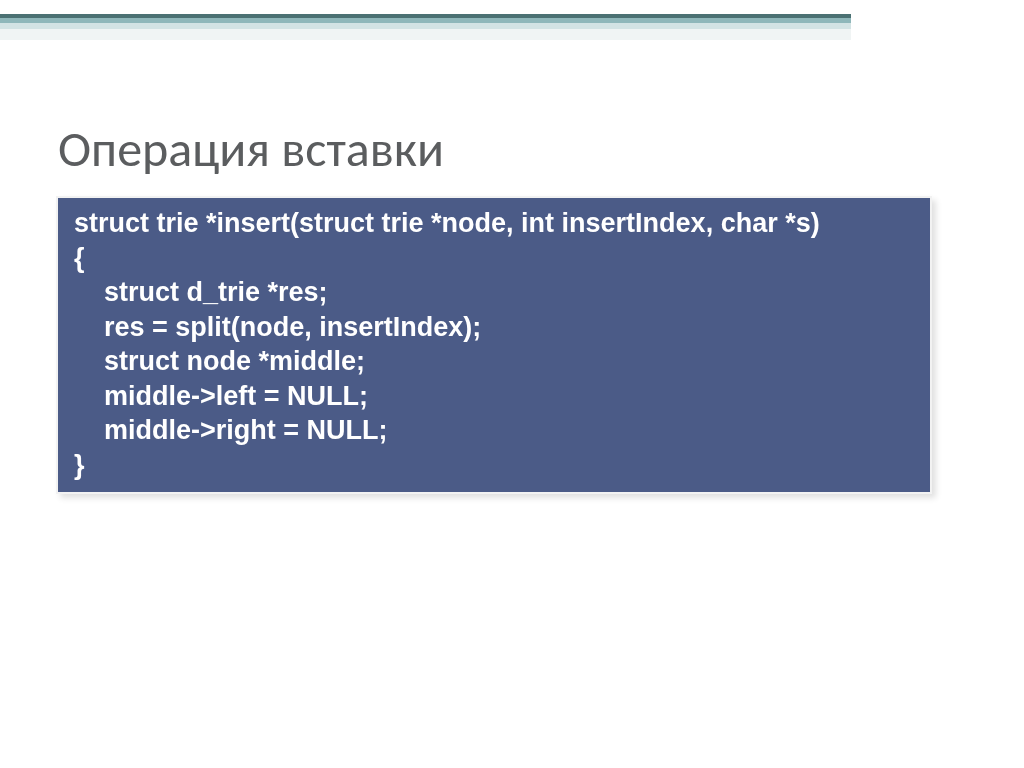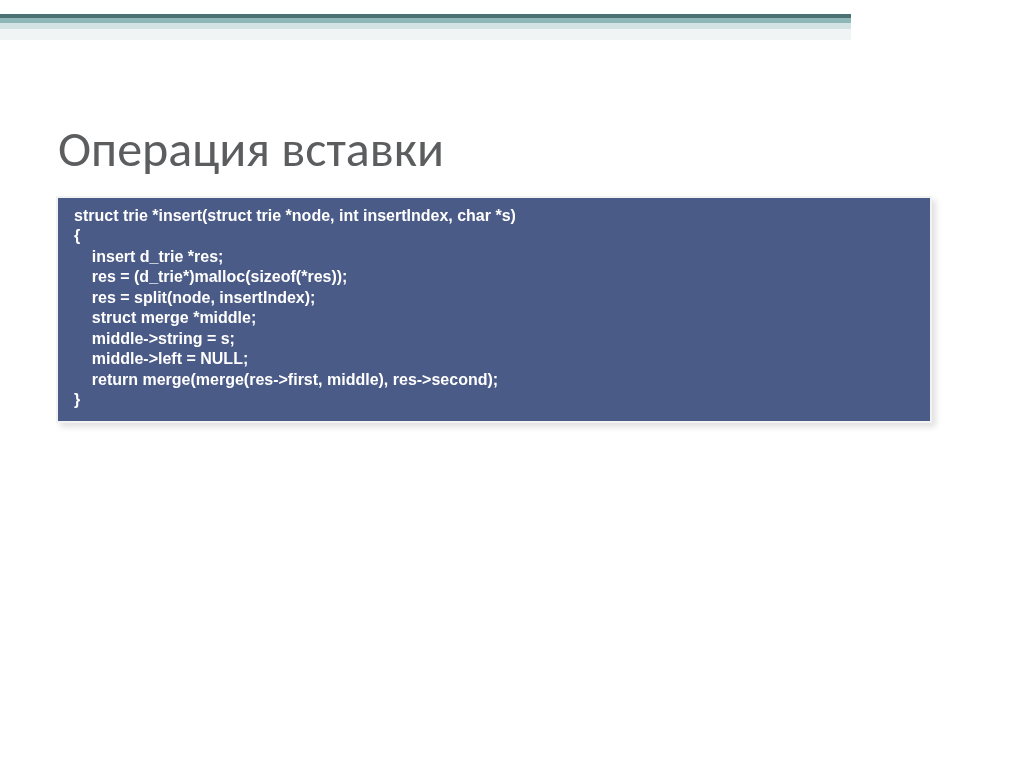--- a/index.html
+++ b/index.html
@@ -54,21 +54,21 @@
   }
   .code-box {
     position: relative;
     background: #4b5b87;
     border: 2px solid #f2f2f2;
     padding: 8px 16px 10px 16px;
     box-shadow: 4px 4px 6px rgba(0,0,0,0.12);
   }
   .code-box .code-line {
     font-family: Verdana, Geneva, sans-serif;
-    font-size: 16px;
+    font-size: 27px;
     font-weight: 700;
     color: #ffffff;
     line-height: 1.28;
     white-space: pre;
   }
 </style>
 </head>
 <body>
 
 <div class="slide">
@@ -79,24 +79,22 @@
     <div class="ln l3"></div>
     <div class="ln l4"></div>
   </div>
 
   <div class="slide-title">Операция вставки</div>
 
   <div class="code-box-wrap">
     <div class="code-box">
       <div class="code-line">struct trie *insert(struct trie *node, int insertIndex, char *s)</div>
       <div class="code-line">{</div>
-      <div class="code-line">    insert d_trie *res;</div>
-      <div class="code-line">    res = (d_trie*)malloc(sizeof(*res));</div>
+      <div class="code-line">    struct d_trie *res;</div>
       <div class="code-line">    res = split(node, insertIndex);</div>
-      <div class="code-line">    struct merge *middle;</div>
-      <div class="code-line">    middle-&gt;string = s;</div>
+      <div class="code-line">    struct node *middle;</div>
       <div class="code-line">    middle-&gt;left = NULL;</div>
-      <div class="code-line">    return merge(merge(res-&gt;first, middle), res-&gt;second);</div>
+      <div class="code-line">    middle-&gt;right = NULL;</div>
       <div class="code-line">}</div>
     </div>
   </div>
 
 </div>
 
 </body></html>

